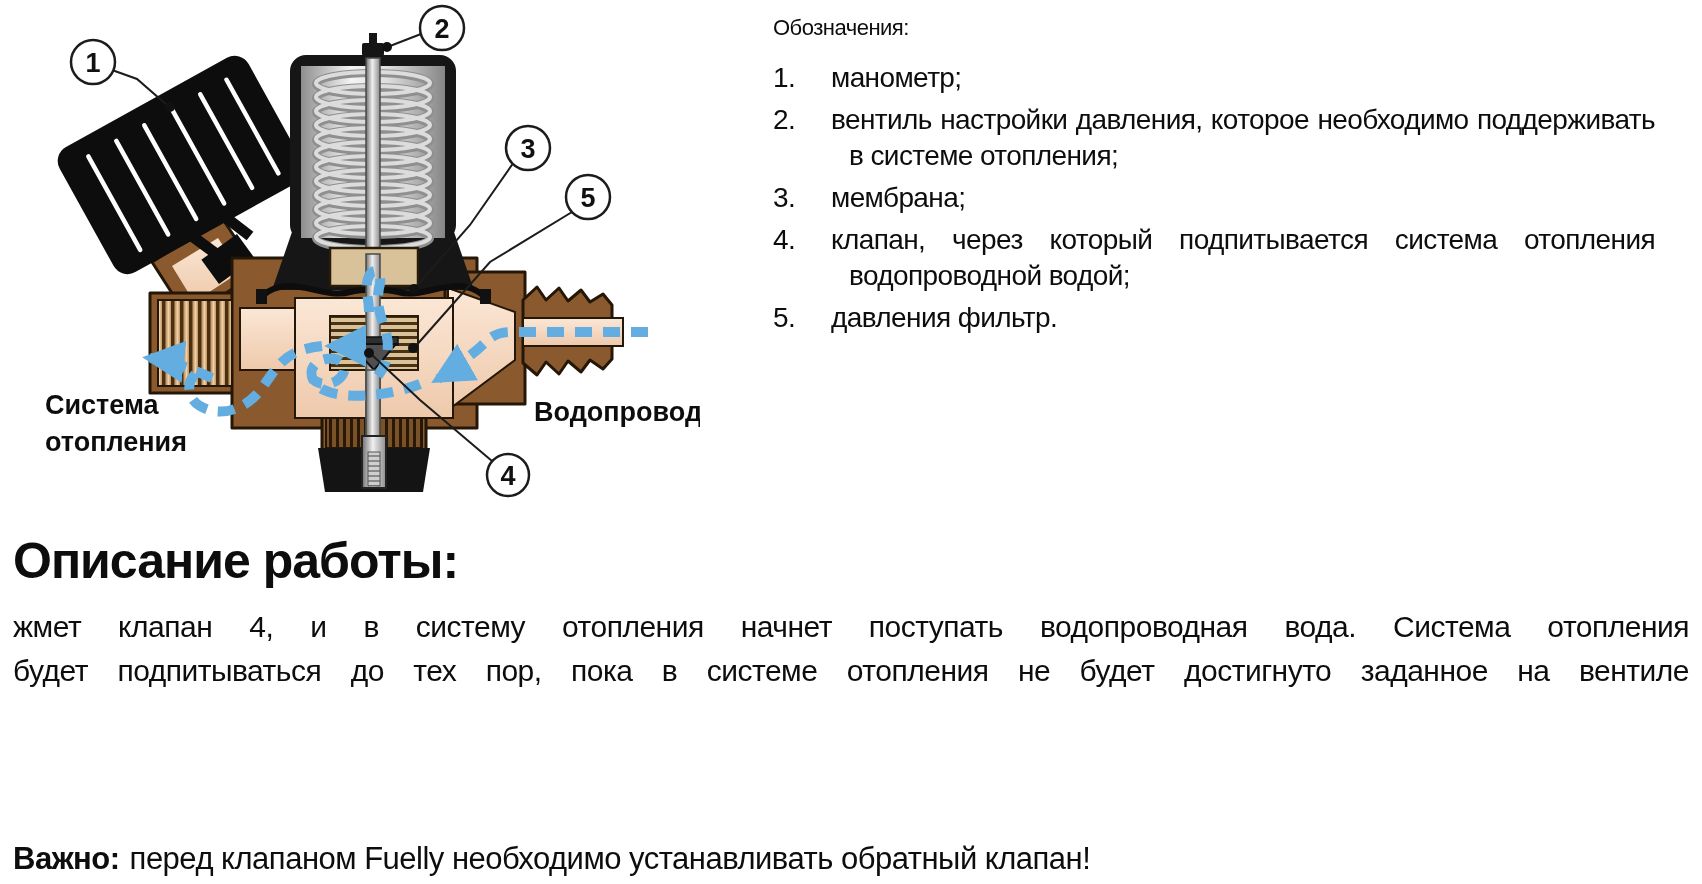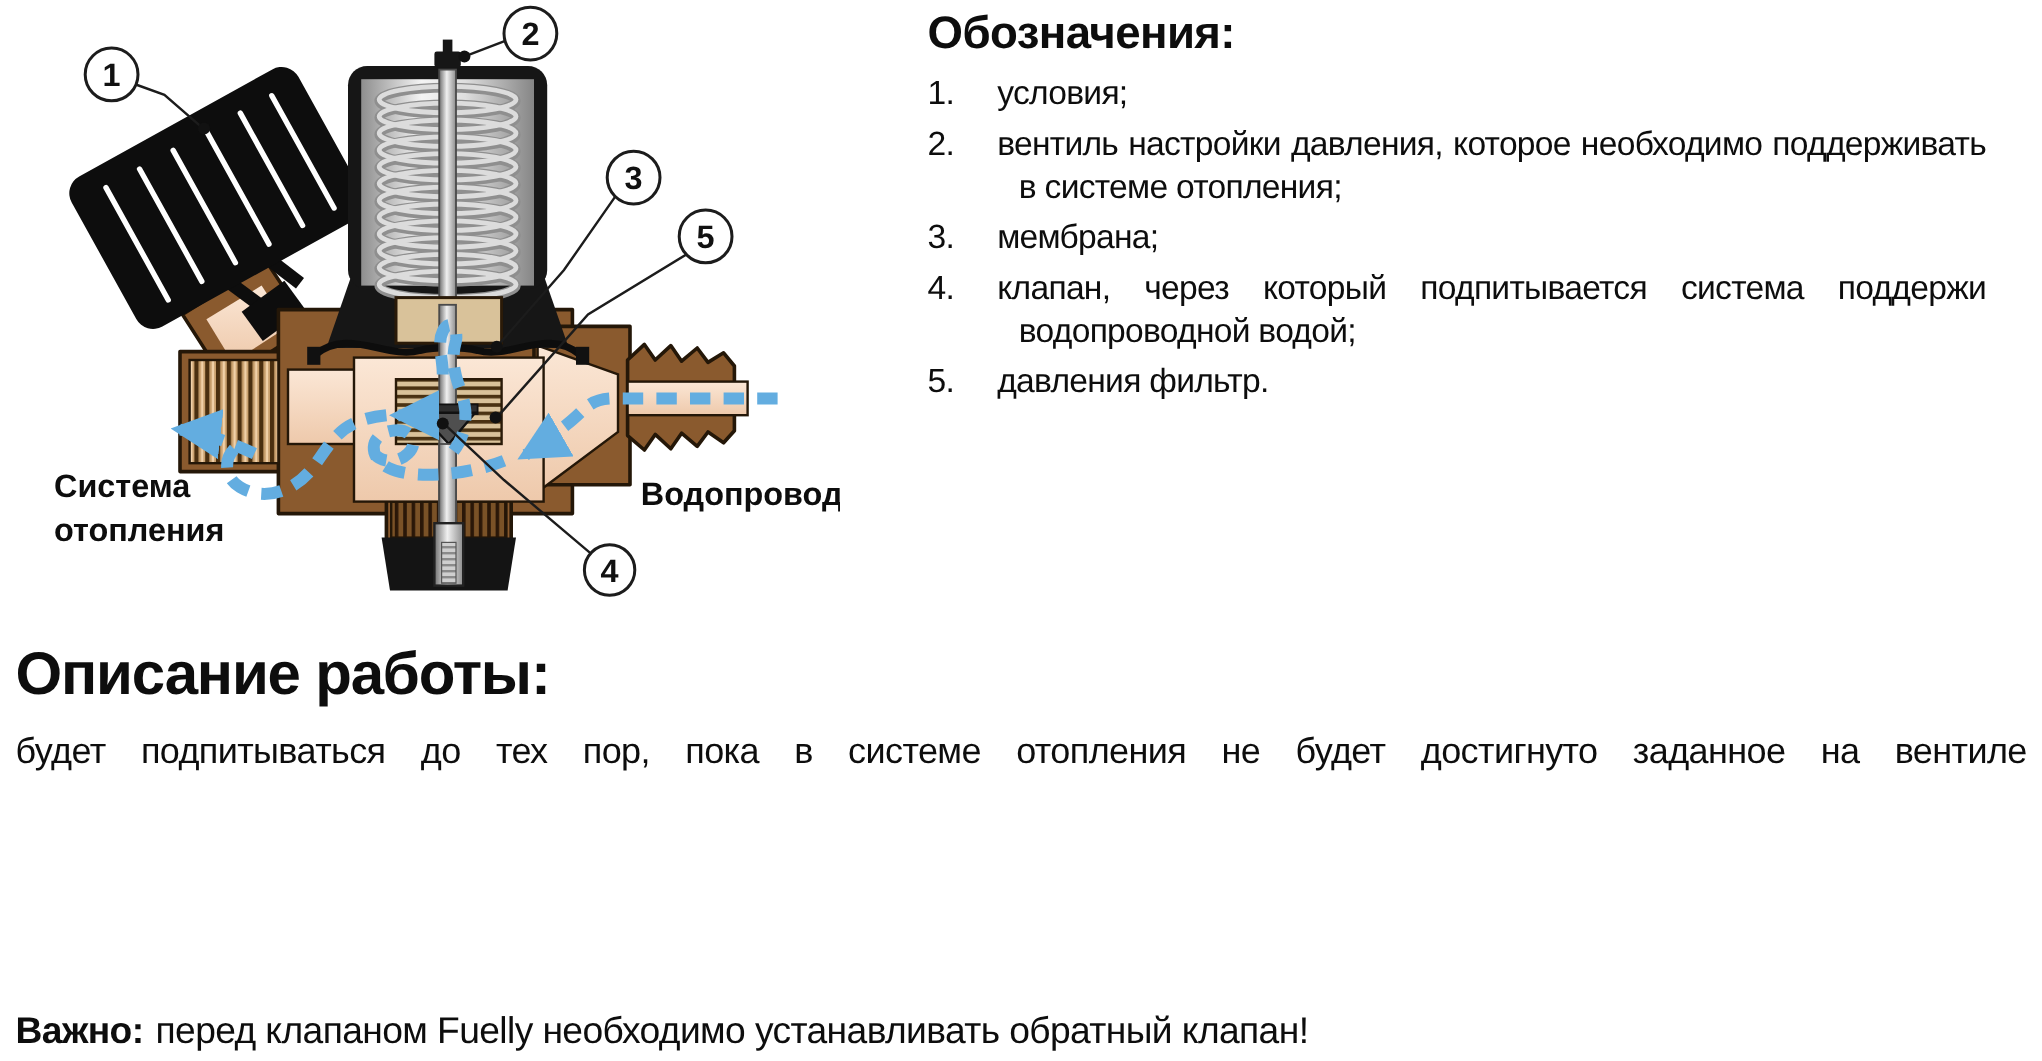--- a/index.html
+++ b/index.html
@@ -4,21 +4,21 @@
 <style>
   html,body{margin:0;padding:0;background:#ffffff;}
   #canvas{
     position:relative;width:1702px;height:884px;background:#ffffff;overflow:hidden;
     font-family:"Liberation Sans", sans-serif;color:#0d0d0d;
   }
   
   #diagram{position:absolute;left:0;top:0;width:700px;height:500px;}
   
   .legend{position:absolute;left:773px;top:8px;width:882px;}
-  .legend-title{font-size:38px;font-weight:bold;line-height:40px;letter-spacing:-0.5px;margin-bottom:12px;}
+  .legend-title{font-size:22px;font-weight:normal;line-height:40px;letter-spacing:-0.5px;margin-bottom:12px;}
   .lg-item{display:flex;margin-bottom:6px;font-size:28px;line-height:36px;letter-spacing:-0.6px;}
   .lg-num{flex:none;width:58px;}
   .lg-text{flex:1;text-align:justify;padding-left:18px;text-indent:-18px;}
   
   .desc-heading{position:absolute;left:13px;top:538px;font-size:50px;font-weight:bold;line-height:46px;letter-spacing:-1px;}
   .desc-lines{position:absolute;left:13px;top:605px;width:1676px;font-size:30px;letter-spacing:-0.5px;}
   .p-line{line-height:44px;text-align:justify;text-align-last:justify;white-space:normal;}
   .p-line.last{text-align-last:left;}
   .important{position:absolute;left:13px;top:838px;width:1676px;font-size:31px;line-height:42px;letter-spacing:-0.5px;}
   .imp-label{font-weight:bold;margin-right:10px;}
@@ -214,43 +214,44 @@
 
     <text class="flow-label" x="45" y="414">Система</text>
     <text class="flow-label" x="45" y="451">отопления</text>
     <text class="flow-label" x="534" y="421">Водопровод</text>
   </svg>
 
   <div class="legend">
     <div class="legend-title">Обозначения:</div>
     <div class="lg-item">
       <span class="lg-num">1.</span>
-      <span class="lg-text">условия;</span>
+      <span class="lg-text">манометр;</span>
     </div>
     <div class="lg-item">
       <span class="lg-num">2.</span>
       <span class="lg-text">вентиль настройки давления, которое необходимо поддержи­вать в системе отопления;</span>
     </div>
     <div class="lg-item">
       <span class="lg-num">3.</span>
       <span class="lg-text"> мембрана;</span>
     </div>
     <div class="lg-item">
       <span class="lg-num">4.</span>
-      <span class="lg-text">клапан, через который подпитывается система поддержи водопроводной водой;</span>
+      <span class="lg-text">клапан, через который подпитывается система отопления водопроводной водой;</span>
     </div>
     <div class="lg-item">
       <span class="lg-num">5.</span>
       <span class="lg-text">давления фильтр.</span>
     </div>
   </div>
 
   <div class="desc-heading">Описание работы:</div>
 
   <div class="desc-lines">
+    <div class="p-line">жмет клапан 4, и в систему отопления начнет поступать водопроводная вода.  Система отопления</div>
     <div class="p-line">будет подпитываться до тех пор, пока в системе отопления не будет достигнуто заданное на вентиле</div>
   </div>
 
   <div class="important">
     <span class="imp-label">Важно:</span><span>перед клапаном Fuelly необходимо устанавливать обратный клапан!</span>
   </div>
 
 </div>
 
 </body></html>

